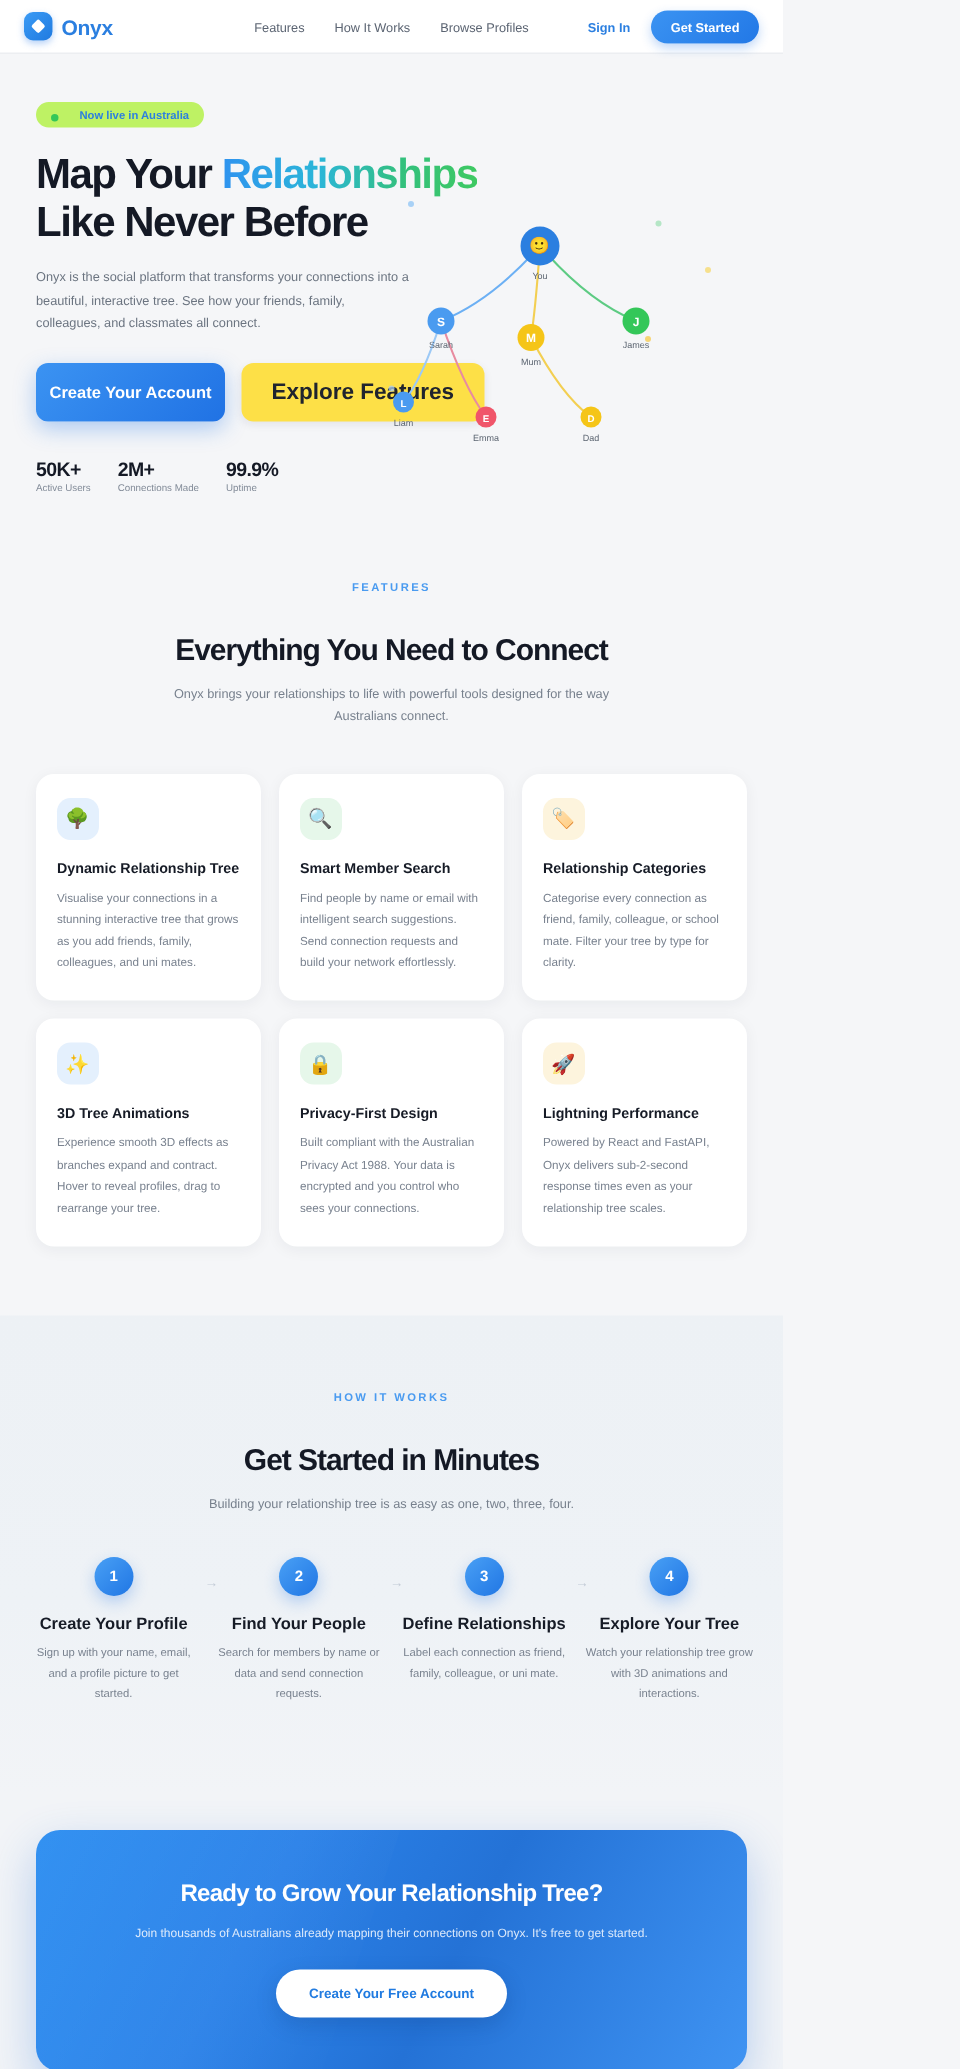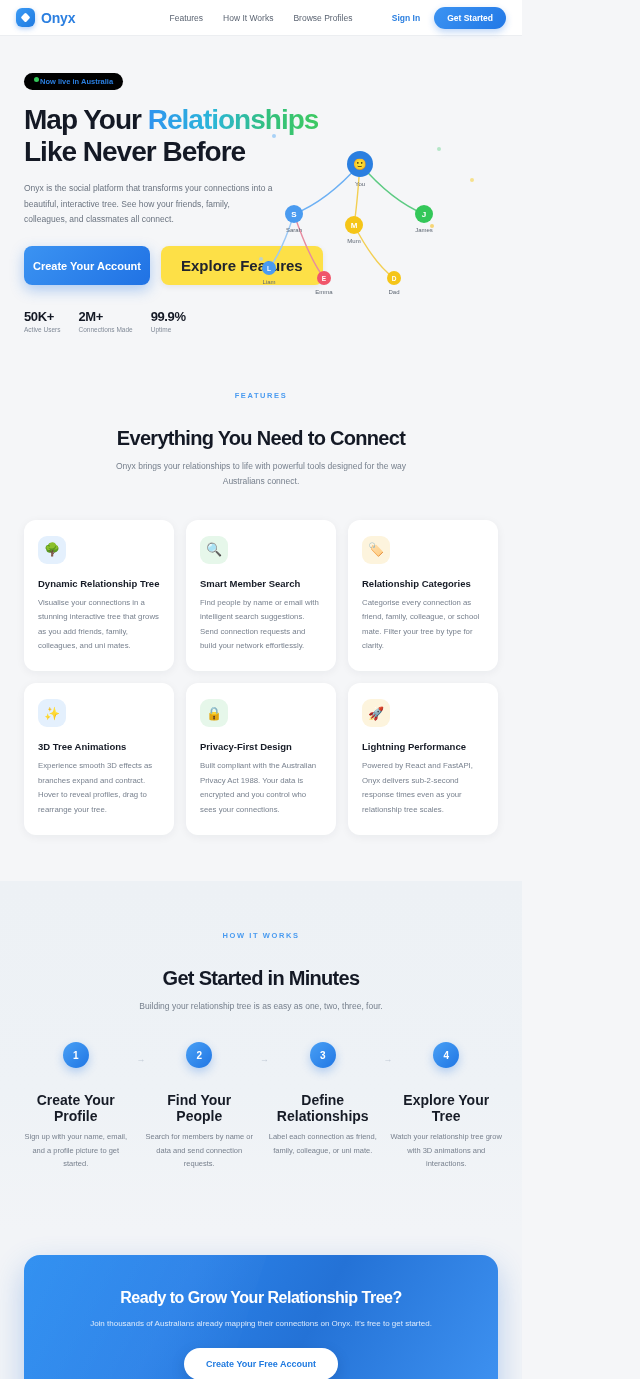--- a/index.html
+++ b/index.html
@@ -47,22 +47,22 @@
     background: linear-gradient(135deg,#3b93f2,#2278e6);
     color: #fff; font-size: 8.5px; font-weight: 700;
     border: none; border-radius: 999px; padding: 6px 13px;
     box-shadow: 0 3px 7px rgba(40,120,230,.3); cursor: pointer;
     white-space: nowrap;
   }
 
   
   .hero { position: relative; padding: 32px 24px 0 24px; min-height: 270px; }
   .badge {
-    display: inline-flex; align-items: flex-start; gap: 1px;
-    background: #000000; border-radius: 999px;
+    display: inline-flex; align-items: flex-end; gap: 14px;
+    background: #bef264; border-radius: 999px;
     padding: 4px 10px; font-size: 7.5px; font-weight: 700; color: #2b7fe0;
   }
   .badge .dot { width: 5px; height: 5px; border-radius: 50%; background: #34c759; }
 
   h1.hero-title {
     font-size: 28px; line-height: 1.16; font-weight: 700;
     letter-spacing: -1px; margin-top: 14px; color: #141925;
   }
   .grad {
     background: linear-gradient(90deg,#2f93ef 0%, #2bb6d8 38%, #33c07e 70%, #3ec962 100%);
@@ -135,21 +135,21 @@
     padding: 0 14px; margin-top: 28px; position: relative;
   }
   .step { text-align: center; position: relative; padding: 0 6px; }
   .step-num {
     width: 26px; height: 26px; border-radius: 50%;
     background: linear-gradient(135deg,#49a0f5,#2076e4);
     color: #fff; font-size: 10px; font-weight: 700;
     display: flex; align-items: center; justify-content: center;
     margin: 0 auto; box-shadow: 0 4px 10px rgba(40,120,230,.3);
   }
-  .step-title { font-size: 14px; font-weight: 700; color: #161b26; margin-top: 24px; }
+  .step-title { font-size: 11px; font-weight: 700; color: #161b26; margin-top: 13px; }
   .step-desc { font-size: 7.5px; line-height: 1.8; color: #79828f; margin-top: 6px; }
   .step-arrow {
     position: absolute; top: 12px; right: -8px;
     font-size: 9px; color: #c3cbd6;
   }
 
   
   .cta-wrap { background: #f2f4f7; padding: 24px 24px 34px; }
   .cta {
     border-radius: 16px; padding: 34px 20px 36px; text-align: center;

